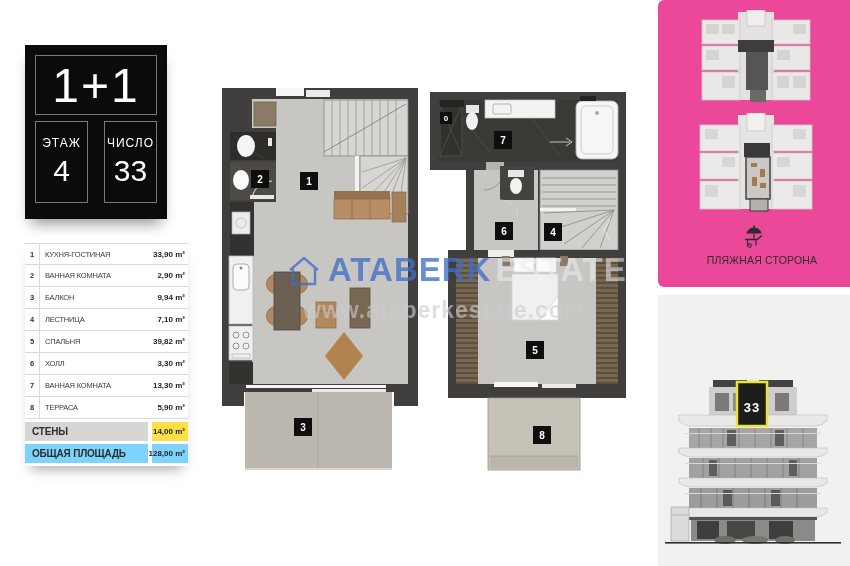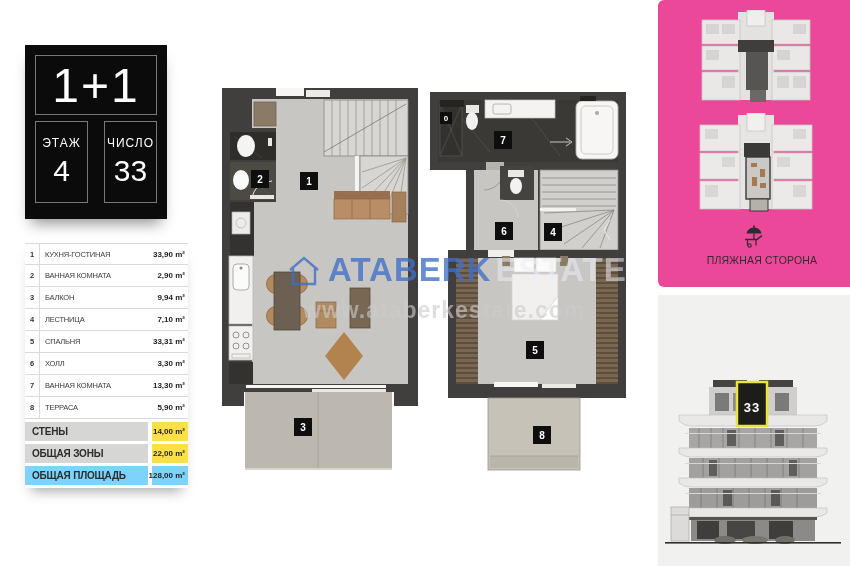--- a/index.html
+++ b/index.html
@@ -96,21 +96,21 @@
           <span class="t-area">9,94 m²</span>
         </div>
         <div class="t-row">
           <span class="t-num">4</span>
           <span class="t-name">ЛЕСТНИЦА</span>
           <span class="t-area">7,10 m²</span>
         </div>
         <div class="t-row">
           <span class="t-num">5</span>
           <span class="t-name">СПАЛЬНЯ</span>
-          <span class="t-area">33,31 m²</span>
+          <span class="t-area">39,82 m²</span>
         </div>
         <div class="t-row">
           <span class="t-num">6</span>
           <span class="t-name">ХОЛЛ</span>
           <span class="t-area">3,30 m²</span>
         </div>
         <div class="t-row">
           <span class="t-num">7</span>
           <span class="t-name">ВАННАЯ КОМНАТА</span>
           <span class="t-area">13,30 m²</span>
@@ -118,24 +118,20 @@
         <div class="t-row">
           <span class="t-num">8</span>
           <span class="t-name">ТЕРРАСА</span>
           <span class="t-area">5,90 m²</span>
         </div>
       </div>
     <div class="t-summary">
         <div class="s-row">
           <span class="s-name">СТЕНЫ</span>
           <span class="s-area">14,00 m²</span>
-        </div>
-        <div class="s-row">
-          <span class="s-name">ОБЩАЯ ЗОНЫ</span>
-          <span class="s-area">22,00 m²</span>
         </div>
         <div class="s-row strong">
           <span class="s-name">ОБЩАЯ ПЛОЩАДЬ</span>
           <span class="s-area">128,00 m²</span>
         </div>
       </div>
   </div>
 
   <svg class="plan-svg" style="left:222px; top:88px;" width="196" height="390" viewBox="0 0 196 390">
 

